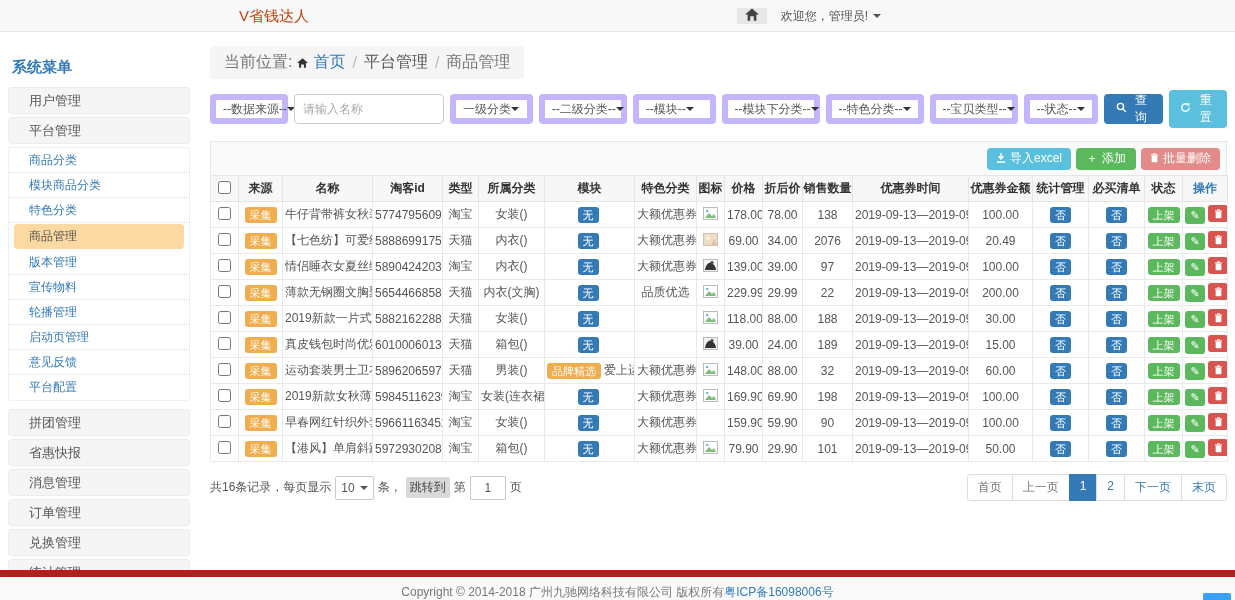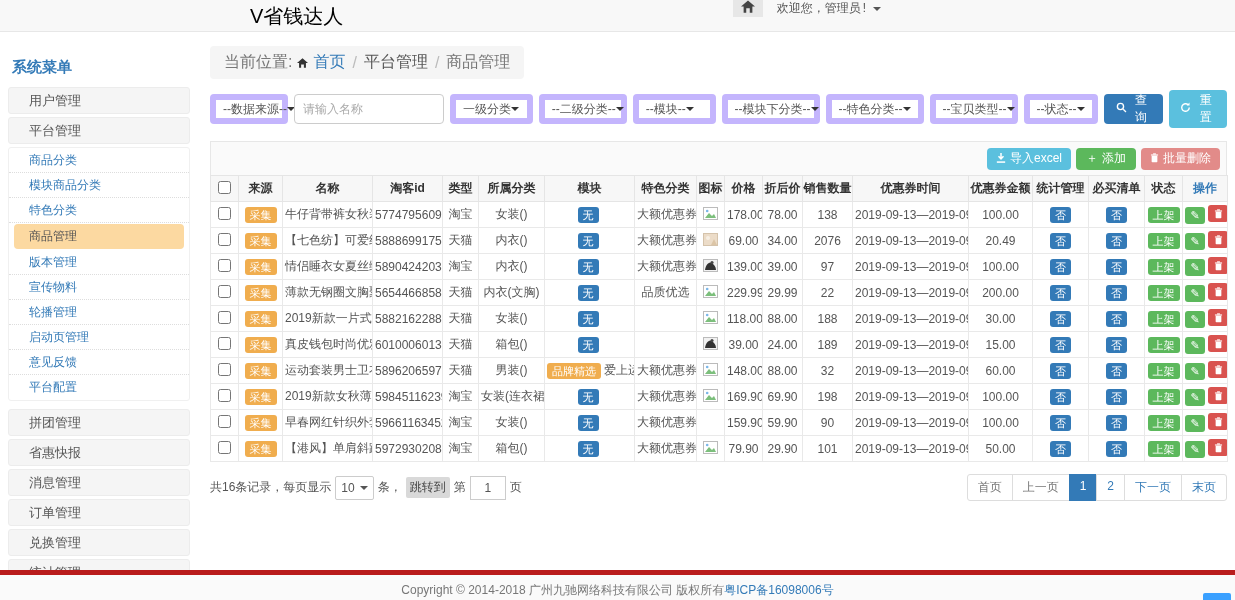--- a/index.html
+++ b/index.html
@@ -4,22 +4,22 @@
 <style>
   * { box-sizing: border-box; margin: 0; padding: 0; }
   html,body { width:1235px; height:600px; }
   body {
     font-family: "Liberation Sans", "DejaVu Sans", sans-serif;
     font-size: 12px; color:#555; background:#fff; overflow:hidden; position:relative;
   }
   
   .topbar { position:absolute; top:0; left:0; width:1235px; height:32px;
     background:#f8f8f8; border-bottom:1px solid #e7e7e7; }
-  .brand { position:absolute; left:250px; top:0; line-height:32px; font-size:20px; color:#000000; }
-  .topbar-right { position:absolute; right:340px; top:0; height:32px; display:flex; align-items:flex-start;font-family:Liberation Mono, monospace; }
+  .brand { position:absolute; left:239px; top:0; line-height:32px; font-size:15px; color:#c2410c; }
+  .topbar-right { position:absolute; right:340px; top:0; height:32px; display:flex; align-items:center; }
   .home-btn { width:30px; background:#e7e7e7; display:flex; align-items:center; justify-content:center; cursor:pointer; }
   .welcome { display:flex; align-items:center; gap:5px; padding:0 14px; color:#555; cursor:pointer; }
   .caret { width:0; height:0; border-left:4px solid transparent; border-right:4px solid transparent; border-top:4px solid #555; display:inline-block; }
   
   .sidebar { position:absolute; left:8px; top:50px; width:182px; height:520px; overflow:hidden; }
   .sidebar-title { color:#337ab7; font-weight:bold; font-size:15px; padding:8px 4px 10px 4px; }
   .menu-group { background:#f5f5f5; border:1px solid #ececec; border-radius:3px;
     height:27px; line-height:25px; padding-left:20px; color:#555; font-size:13px; margin-bottom:3px; cursor:pointer; }
   .submenu { background:#fff; border:1px solid #f0f0f0; border-radius:3px; margin-bottom:3px; }
   .submenu-item { height:25px; line-height:25px; padding-left:20px; color:#337ab7; font-size:12px;
@@ -81,21 +81,21 @@
   .jump-chip { background:#d9d9d9; padding:2px 4px; border-radius:2px; color:#444; cursor:pointer; }
   .jump-input { width:36px; height:24px; border:1px solid #ccc; text-align:center; font-size:12px; color:#555; }
   .pager { display:flex; }
   .page-item { border:1px solid #ddd; background:#fff; padding:4px 10px; margin-left:-1px; cursor:pointer; color:#337ab7; }
   .page-item:first-child { border-radius:3px 0 0 3px; margin-left:0; }
   .page-item:last-child { border-radius:0 3px 3px 0; }
   .page-item.disabled { color:#777; cursor:default; }
   .page-item.active { background:#337ab7; border-color:#337ab7; color:#fff; }
   
   .footer { position:absolute; left:0; bottom:0; width:1235px; height:30px; background:#fafafa;
-    border-top:5px solid #b91c1c; text-align:center; line-height:30px; color:#777; font-size:12px; }
+    border-top:7px solid #b91c1c; text-align:center; line-height:30px; color:#777; font-size:12px; }
   .footer .icp { color:#337ab7; cursor:pointer; }
   .back-top { position:absolute; right:4px; bottom:0; width:28px; height:7px; background:#3aa0ff; border-radius:2px 2px 0 0; cursor:pointer; }
   .icon-img { display:inline-block; vertical-align:middle; }
 </style>
 </head>
 <body>
 
 <div class="topbar">
   <div class="brand">V省钱达人</div>
   <div class="topbar-right">

